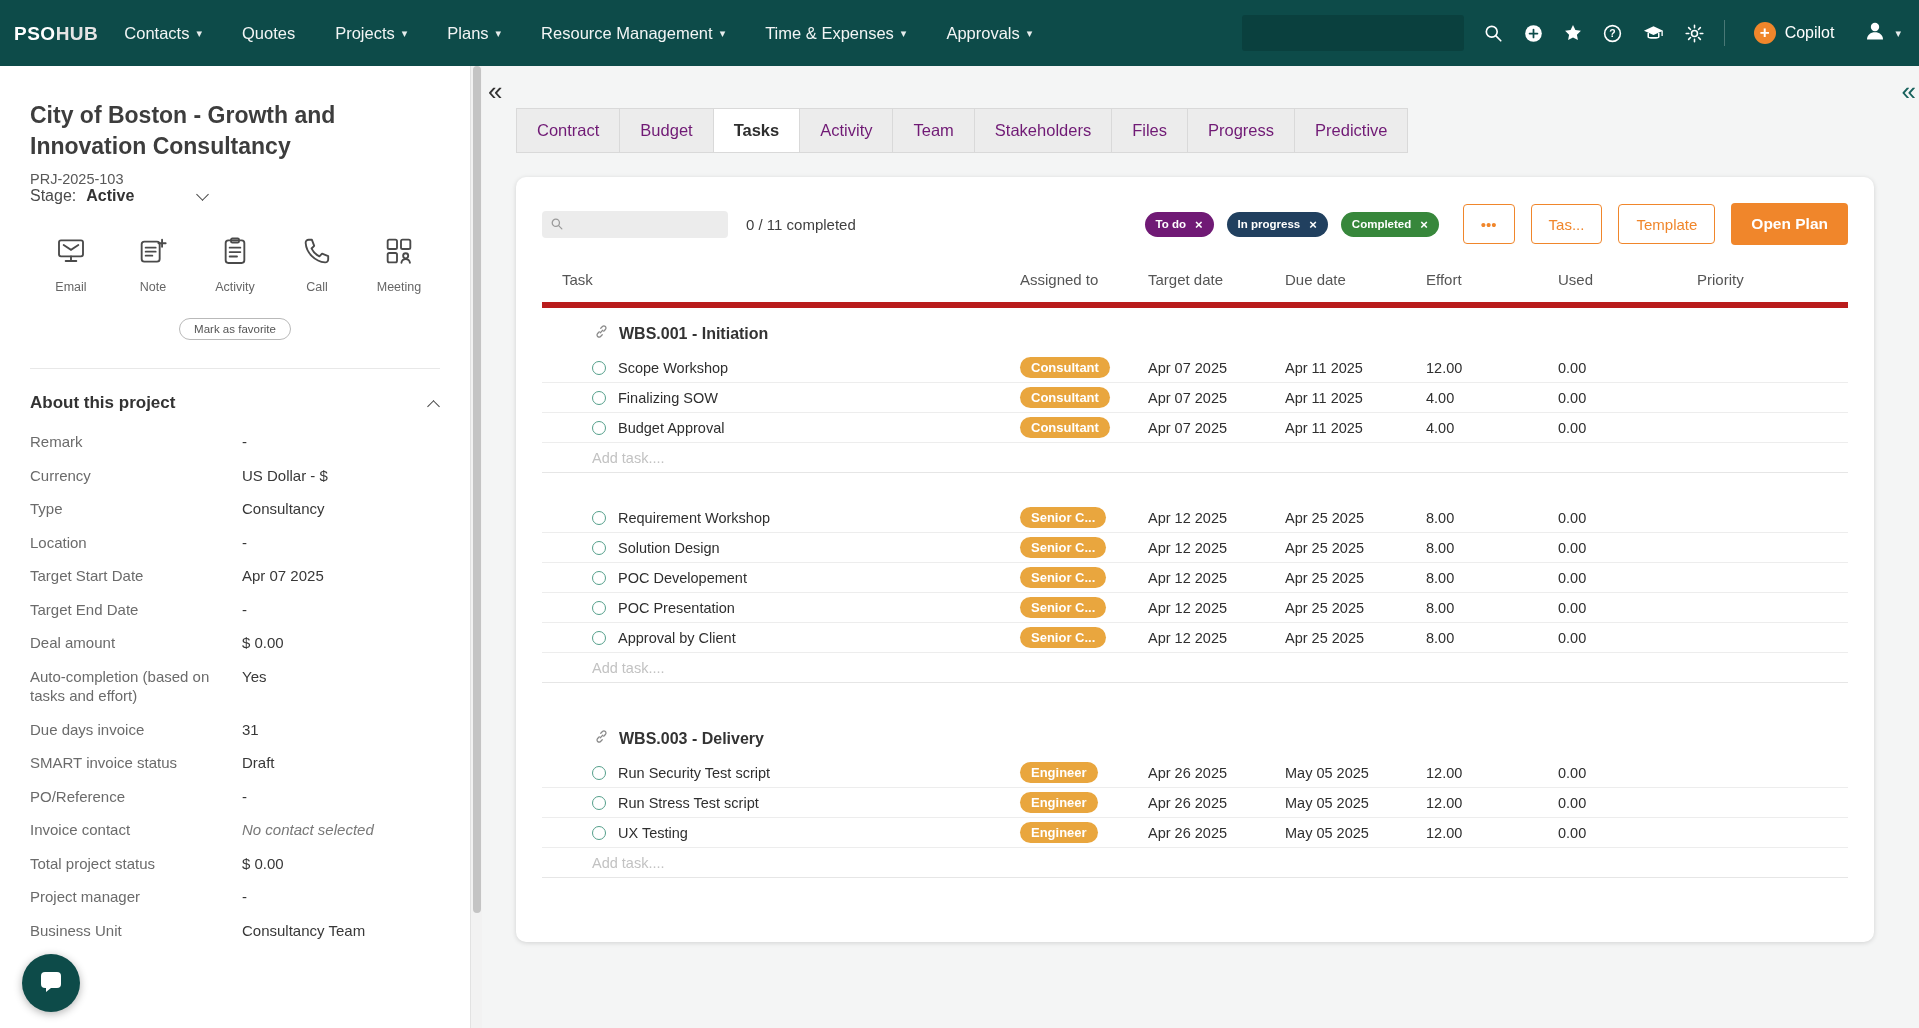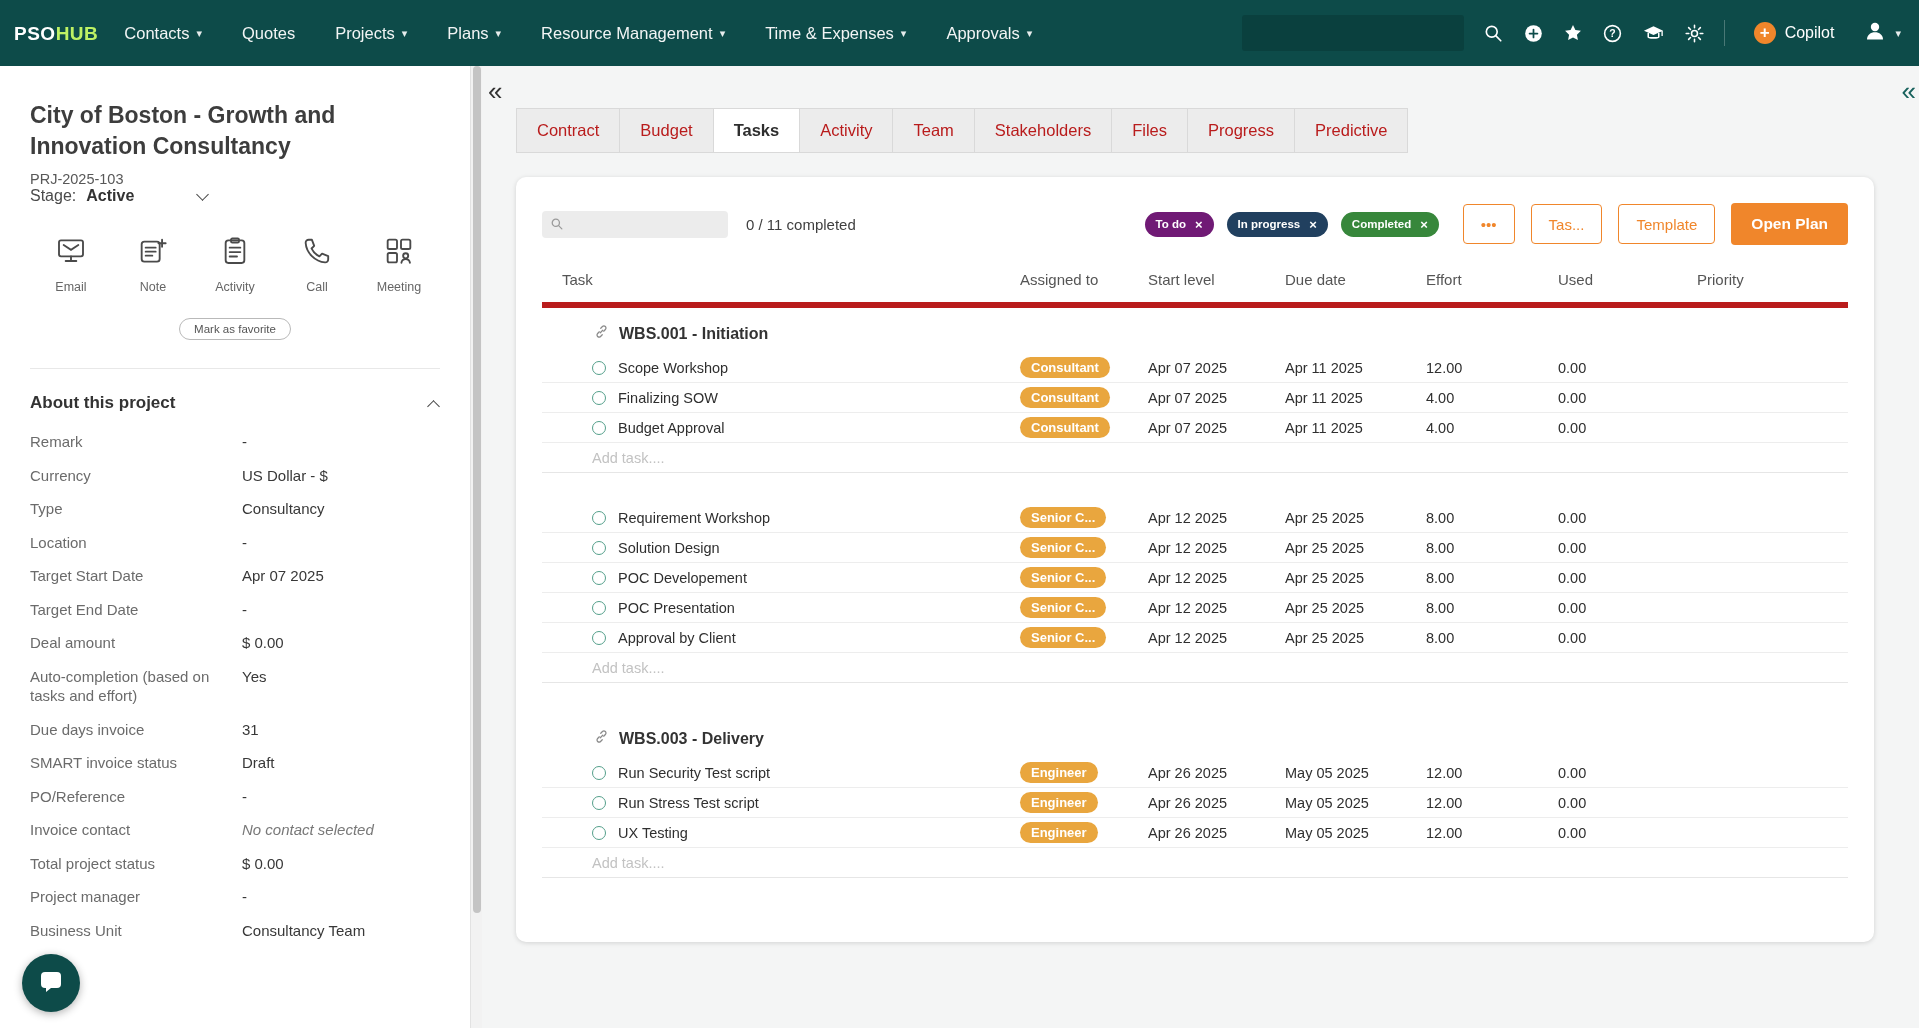--- a/index.html
+++ b/index.html
@@ -5,21 +5,21 @@
   * { box-sizing: border-box; }
   html,body { margin:0; padding:0; width:1919px; height:1028px; overflow:hidden;
     font-family:"Liberation Sans", sans-serif; background:#f4f5f5; }
   .app { display:flex; flex-direction:column; width:100%; height:100%; }
 
   
   .navbar { height:66px; background:#0d4b49; display:flex; align-items:center;
     padding:0 18px 0 14px; flex:0 0 66px; }
   .logo { display:flex; flex-direction:row; line-height:17px; margin-right:26px; cursor:pointer; }
   .logo-pso { color:#ffffff; font-weight:bold; font-size:19px; letter-spacing:.5px; }
-  .logo-hub { color:#bef264; font-weight:bold; font-size:19px; letter-spacing:.5px; }
+  .logo-hub { color:#e5e5e5; font-weight:bold; font-size:19px; letter-spacing:.5px; }
   .menu { display:flex; align-items:center; }
   .menu-item { color:#f2f5f5; font-size:16.5px; margin-right:40px; display:flex;
     align-items:center; cursor:pointer; white-space:nowrap; }
   .caret { display:none; font-size:11px; margin-left:7px; opacity:.95; }
   .caret.show { display:inline-block; }
   .nav-right { margin-left:auto; display:flex; align-items:center; gap:19px; }
   .nav-search { width:222px; height:36px; background:#0a403e; border:none; border-radius:3px;
     color:#dfe8e8; font-size:15px; padding:0 12px; outline:none; }
   .nav-ic { display:flex; align-items:center; cursor:pointer; }
   .copilot-sep { width:1px; height:26px; background:rgba(255,255,255,.25); }
@@ -66,21 +66,21 @@
     background:#c4c4c4; border-radius:4px; }
 
   
   .main { flex:1; background:#f4f5f5; position:relative; padding:42px 45px 0 34px; min-width:0; }
   .collapse-left { position:absolute; left:6px; top:12px; font-size:26px; color:#333;
     cursor:pointer; line-height:1; }
   .collapse-right { position:absolute; right:3px; top:12px; font-size:26px; color:#17615c;
     cursor:pointer; line-height:1; }
   .tabs { display:inline-flex; }
   .tab { background:#ececec; border:1px solid #d9d9d9; border-left:none; padding:0 20px;
-    height:45px; display:flex; align-items:center; font-size:16.5px; color:#b91c1c; cursor:pointer; }
+    height:45px; display:flex; align-items:center; font-size:16.5px; color:#701a75; cursor:pointer; }
   .tab:first-child { border-left:1px solid #d9d9d9; }
   .tab.active { background:#ffffff; color:#2e2e2e; font-weight:bold; }
 
   .card { background:#fff; border-radius:10px; box-shadow:0 1px 5px rgba(0,0,0,.14);
     margin-top:24px; height:765px; padding:26px 26px 0 26px; }
 
   .toolbar { display:flex; align-items:center; }
   .tsearch-wrap { position:relative; }
   .tsearch { width:186px; height:27px; background:#ececec; border:none; border-radius:4px;
     padding:0 10px 0 28px; font-size:13.5px; outline:none; color:#444; }
@@ -453,21 +453,21 @@
 
           </div>
         </div>
 
         <div class="thead grid">
 
             <div class="th">Task</div>
 
             <div class="th">Assigned to</div>
 
-            <div class="th">Start level</div>
+            <div class="th">Target date</div>
 
             <div class="th">Due date</div>
 
             <div class="th">Effort</div>
 
             <div class="th">Used</div>
 
             <div class="th">Priority</div>
 
         </div>

